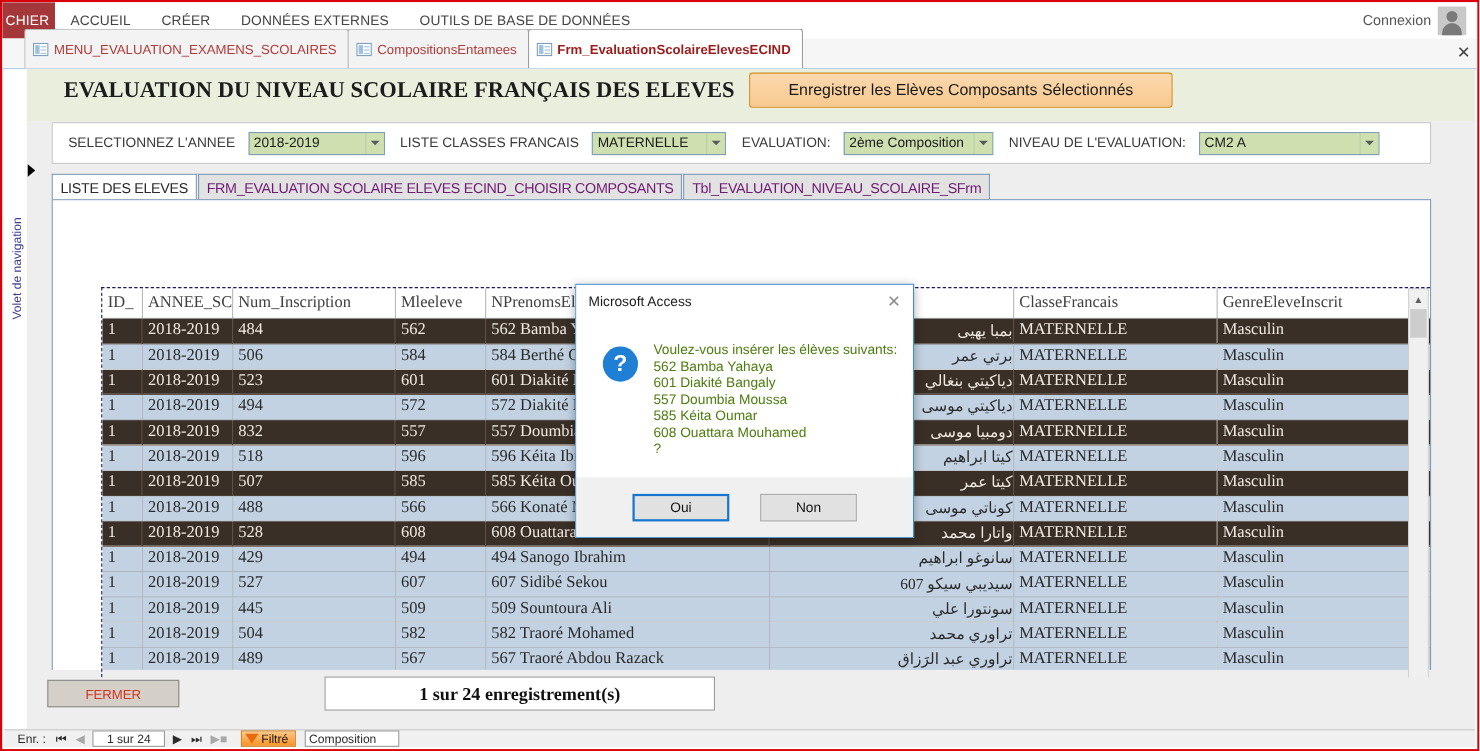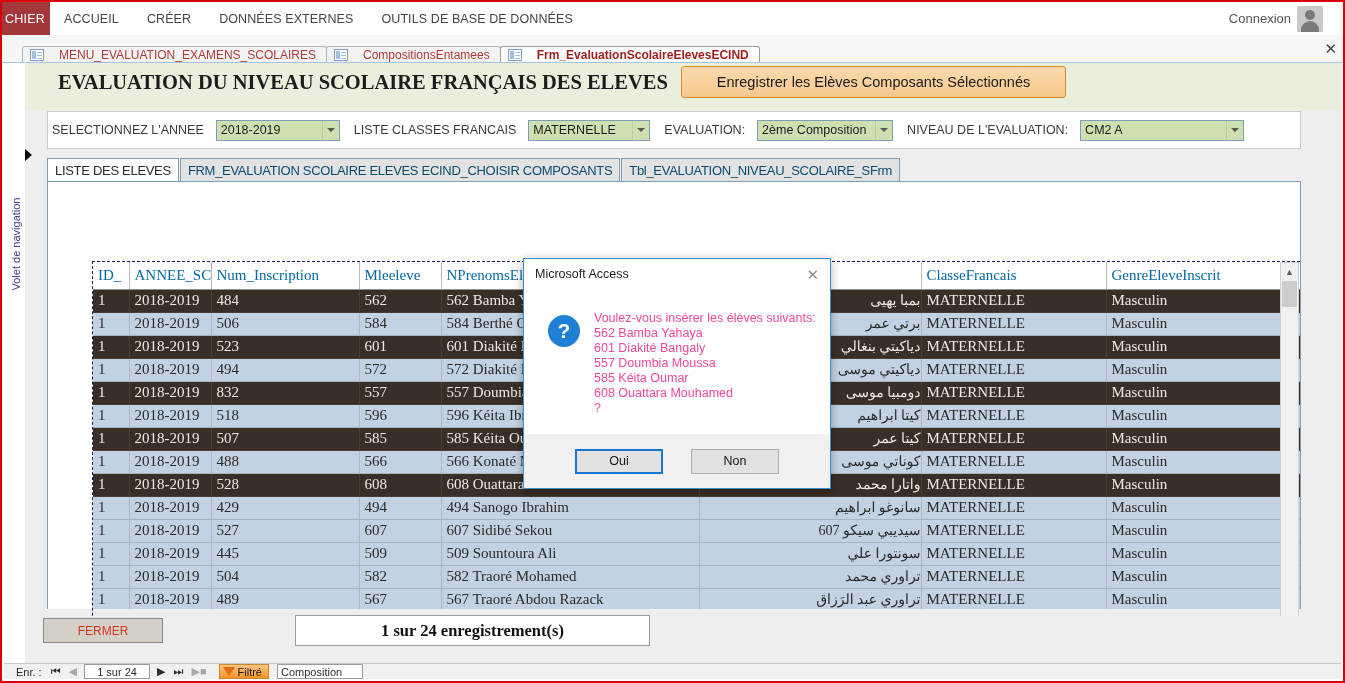--- a/index.html
+++ b/index.html
@@ -33,21 +33,21 @@
   }
   .ribbon-tab {
     display: flex; align-items: center;
     padding: 0 14px;
     font-size: 12.5px; color: #444444;
     white-space: nowrap;
     letter-spacing: .1px;
   }
   .ribbon-right {
     margin-left: auto; display: flex; align-items: center;
-    padding-right: 20px; gap: 6px;
+    padding-right: 10px; gap: 6px;
   }
   .connexion-label { font-size: 13px; color: #555555; }
   .avatar-icon {
     width: 26px; height: 26px; background: #c9c9c9;
     position: relative; border-radius: 1px;
   }
   .avatar-icon::before {
     content:""; position:absolute; left:8px; top:4px;
     width:10px; height:10px; border-radius:50%; background:#7a7a7a;
   }
@@ -58,22 +58,22 @@
 
   
   .doctab-strip {
     position: absolute; left: 0; top: 33px; right: 0; height: 28px;
     background: #f6f6f6;
     border-bottom: 1px solid #a6c4e0;
     display: flex; align-items: flex-end;
     padding-left: 20px;
   }
   .doctab {
-    height: 16px;
-    display: flex; align-items: center; gap: 15px;
+    height: 36px;
+    display: flex; align-items: center; gap: 5px;
     padding: 0 10px 0 7px;
     font-size: 12px;
     color: #b03a3a;
     background: #f3f3f3;
     border: 1px solid #b6b6b6;
     border-bottom: none;
     border-radius: 3px 3px 0 0;
     margin-right: -1px;
     white-space: nowrap;
     position: relative;
@@ -152,21 +152,21 @@
     border-bottom: 6px solid transparent;
   }
 
   
   .filter-row {
     position: absolute; left: 22px; top: 48px;
     width: 1254px; height: 38px;
     background: #ffffff;
     border: 1px solid #c9c9c9;
     display: flex; align-items: center;
-    padding-left: 4px;
+    padding-left: 14px;
   }
   .flabel {
     font-size: 12.5px; color: #3a3a3a; white-space: nowrap;
   }
   .combo {
     position: relative; height: 21px;
     background: #cedfb0;
     border: 1px solid #7f9db9;
     display: flex; align-items: center;
     font-size: 12.5px; color: #1b1b1b;
@@ -190,21 +190,21 @@
   .subtabs {
     position: absolute; left: 22px; top: 95px;
     width: 1254px; height: 23px;
     display: flex; align-items: flex-end;
   }
   .subtab {
     height: 23px;
     padding: 0 7px;
     font-family: "Liberation Sans Narrow", "Liberation Sans", sans-serif;
     font-size: 13px;
-    color: #0c4a6e;
+    color: #701a75;
     background: #e2e2e2;
     border: 1px solid #7f9db9;
     border-bottom: none;
     display: flex; align-items: center;
     white-space: nowrap;
     margin-right: 1px;
     letter-spacing: -0.3px;
   }
   .subtab.active {
     background: #ffffff;
@@ -237,21 +237,21 @@
   table.grid {
     border-collapse: collapse;
     table-layout: fixed;
     font-family: "Liberation Serif", serif;
     font-size: 15px;
     width: 1211px;
   }
   table.grid th {
     height: 27px;
     background: #ffffff;
-    color: #0369a1;
+    color: #404040;
     font-weight: normal;
     text-align: left;
     padding: 0 0 0 5px;
     border-right: 1px solid #b8b8b8;
     border-bottom: 1px solid #909090;
     white-space: nowrap;
     overflow: hidden;
   }
   table.grid td {
     height: 23px;
@@ -375,21 +375,21 @@
   }
   .q-icon {
     flex: 0 0 auto;
     width: 32px; height: 32px; border-radius: 50%;
     background: #1e7fd4; color: #ffffff;
     display: flex; align-items: center; justify-content: center;
     font-size: 21px; font-weight: bold;
     margin-top: 4px; margin-right: 14px;
   }
   .dlg-msg {
-    font-size: 12.5px; color: #ec4899; line-height: 15px;
+    font-size: 12.5px; color: #4d7c0f; line-height: 15px;
     white-space: pre-line;
   }
   .dlg-foot {
     position: absolute; left: 0; right: 0; bottom: 0; height: 55px;
     background: #f0f0f0;
     border-top: 1px solid #ffffff;
     display: flex; align-items: center; justify-content: center;
     gap: 28px;
   }
   .dlg-btn {

